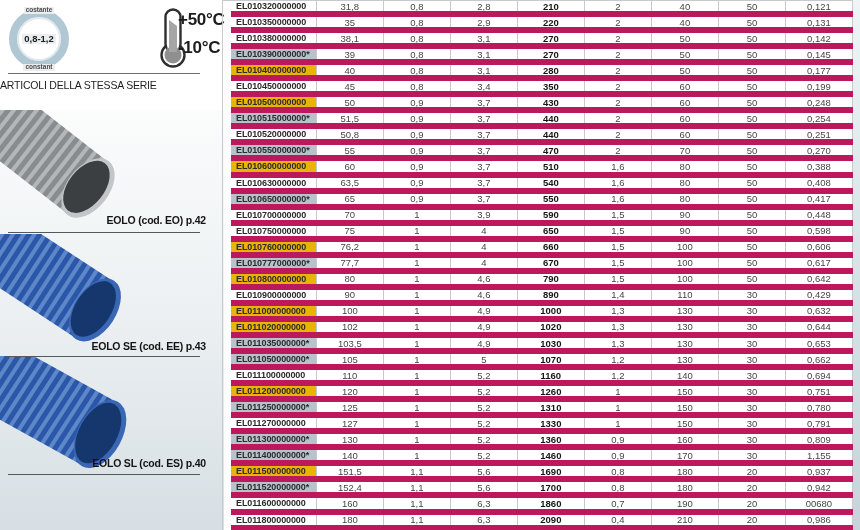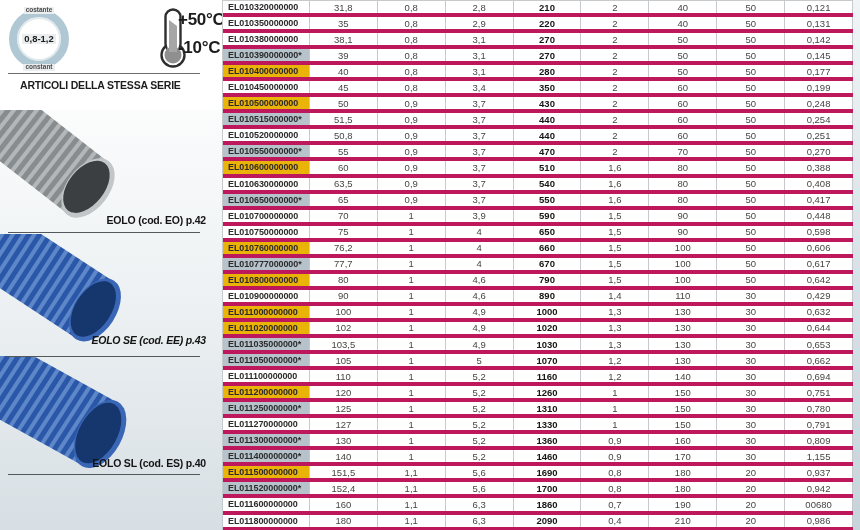--- a/index.html
+++ b/index.html
@@ -18,39 +18,39 @@
   .badge .b-big   { font-size:9.5px; color:#1d1d1d; font-weight:bold; margin:1px 0; }
 
   .thermo { position:absolute; left:152px; top:6px; }
   .temp-label { position:absolute; left:178px; width:44px; font-size:17px; font-weight:bold;
                 color:#1c1c1c; letter-spacing:-0.3px; }
   .temp-max { top:10px; } .temp-min { top:38px; }
 
   .sep { position:absolute; left:8px; width:192px; height:1px; background:#6a6e70; }
   .sep-top { top:73px; }
 
-  .title-it { position:absolute; left:20px; top:79px; font-size:10.5px; font-weight:bold;
+  .title-it { position:absolute; left:0; top:79px; font-size:10.5px; font-weight:normal;
               color:#1d1d1d; letter-spacing:-0.2px; }
   .title-en { position:absolute; left:8px; top:92px; font-size:16px; font-weight:bold;
               font-style:italic; color:#1d1d1d; letter-spacing:-0.2px;margin-top:20px; }
 
   .photo-area { position:absolute; left:0; top:110px; width:224px; height:420px;
                 background:linear-gradient(180deg,#fbfcfc 0%, #edf1f3 45%, #d7dfe4 100%); }
   .hose-svg { position:absolute; left:0; display:block; }
   .hose-1 { top:0px; }  .hose-2 { top:124px; }  .hose-3 { top:246px; }
   .caption { position:absolute; right:18px; font-size:10.5px; font-weight:bold; color:#141414;
              letter-spacing:-0.2px; white-space:nowrap; }
-  .cap-1 { top:104px; } .cap-2 { top:224px;font-style:italic; } .cap-3 { top:347px;text-align:right; }
+  .cap-1 { top:104px; } .cap-2 { top:230px; } .cap-3 { top:347px;text-align:right; }
   .psep { position:absolute; left:8px; width:192px; height:1px; background:#55585a; }
   .psep-1 { top:122px; } .psep-2 { top:246px; } .psep-3 { top:364px; }
 
   
   .spec-table { position:absolute; left:222px; top:0; width:631px; height:530px;
                 border-left:1px solid #c6cacd; border-top:1px solid #c6cacd; }
-  .row { display:flex; height:calc(530px / 33); border-bottom:4px solid #be185d; }
+  .row { display:flex; height:calc(530px / 33); border-bottom:6px solid #be185d;margin-left:8px; }
   .cell { border-right:1px solid #c6cacd; display:flex; align-items:center; height:100%; }
   .cell.code { width:87px; padding-left:5px; font-size:9px; font-weight:bold; color:#2b2b2b;
                letter-spacing:-0.1px; }
   .cell.val  { width:68px; justify-content:center; font-size:9.5px; color:#454545; }
   .cell.val.bold { font-weight:bold; color:#161616; }
   .hl-green { background:#eab308; }
   .hl-blue  { background:#b6c3cb; }
   .hl-none  { background:#fff; }
 
   .right-strip { position:absolute; left:853px; top:0; width:7px; height:530px;

